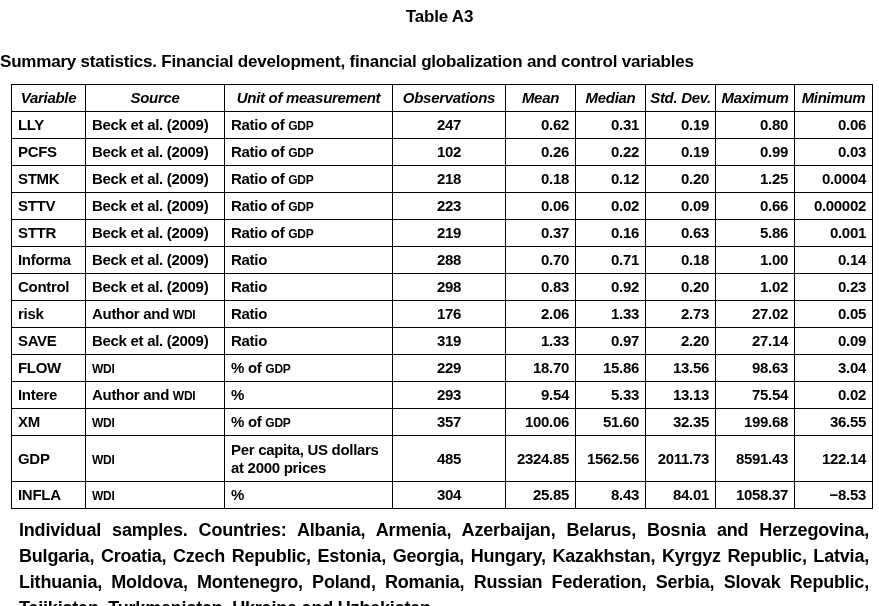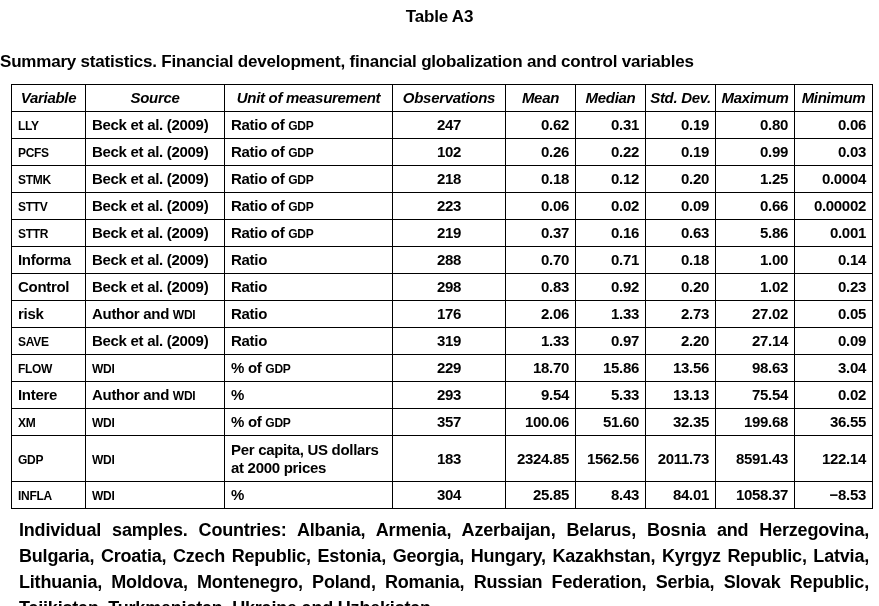--- a/index.html
+++ b/index.html
@@ -56,21 +56,21 @@
   td.al-center { text-align: center; }
   td.al-right  { text-align: right; }
 
   td.col-variable { padding-left: 10px; }
   td.col-source   { padding-left: 14px; }
   td.col-unit     { padding-left: 14px; }
   td.col-minimum  { padding-right: 11px; }
 
   
   .sc   { font-size: 12px; }
-  .v-sc { font-size: 12px; margin-top: 36px; }
+  .v-sc { font-size: 15px; margin-top: 36px; }
 
   .footnote {
     margin: 8px 10px 0 19px;
     font-size: 18px;
     font-weight: 700;
     letter-spacing: -0.2px;
     line-height: 26px;
     text-align: justify;
   }
 </style>
@@ -236,21 +236,21 @@
           <td class="al-right col-mean">100.06</td>
           <td class="al-right col-median">51.60</td>
           <td class="al-right col-std_dev">32.35</td>
           <td class="al-right col-maximum">199.68</td>
           <td class="al-right col-minimum">36.55</td>
         </tr>
         <tr class="tall">
           <td class="al-left col-variable"><span class="v-sc">GDP</span></td>
           <td class="al-left col-source"><span class="sc">WDI</span></td>
           <td class="al-left col-unit">Per capita, US dollars at 2000 prices</td>
-          <td class="al-center col-observations">183</td>
+          <td class="al-center col-observations">485</td>
           <td class="al-right col-mean">2324.85</td>
           <td class="al-right col-median">1562.56</td>
           <td class="al-right col-std_dev">2011.73</td>
           <td class="al-right col-maximum">8591.43</td>
           <td class="al-right col-minimum">122.14</td>
         </tr>
         <tr>
           <td class="al-left col-variable"><span class="v-sc">INFLA</span></td>
           <td class="al-left col-source"><span class="sc">WDI</span></td>
           <td class="al-left col-unit">%</td>

